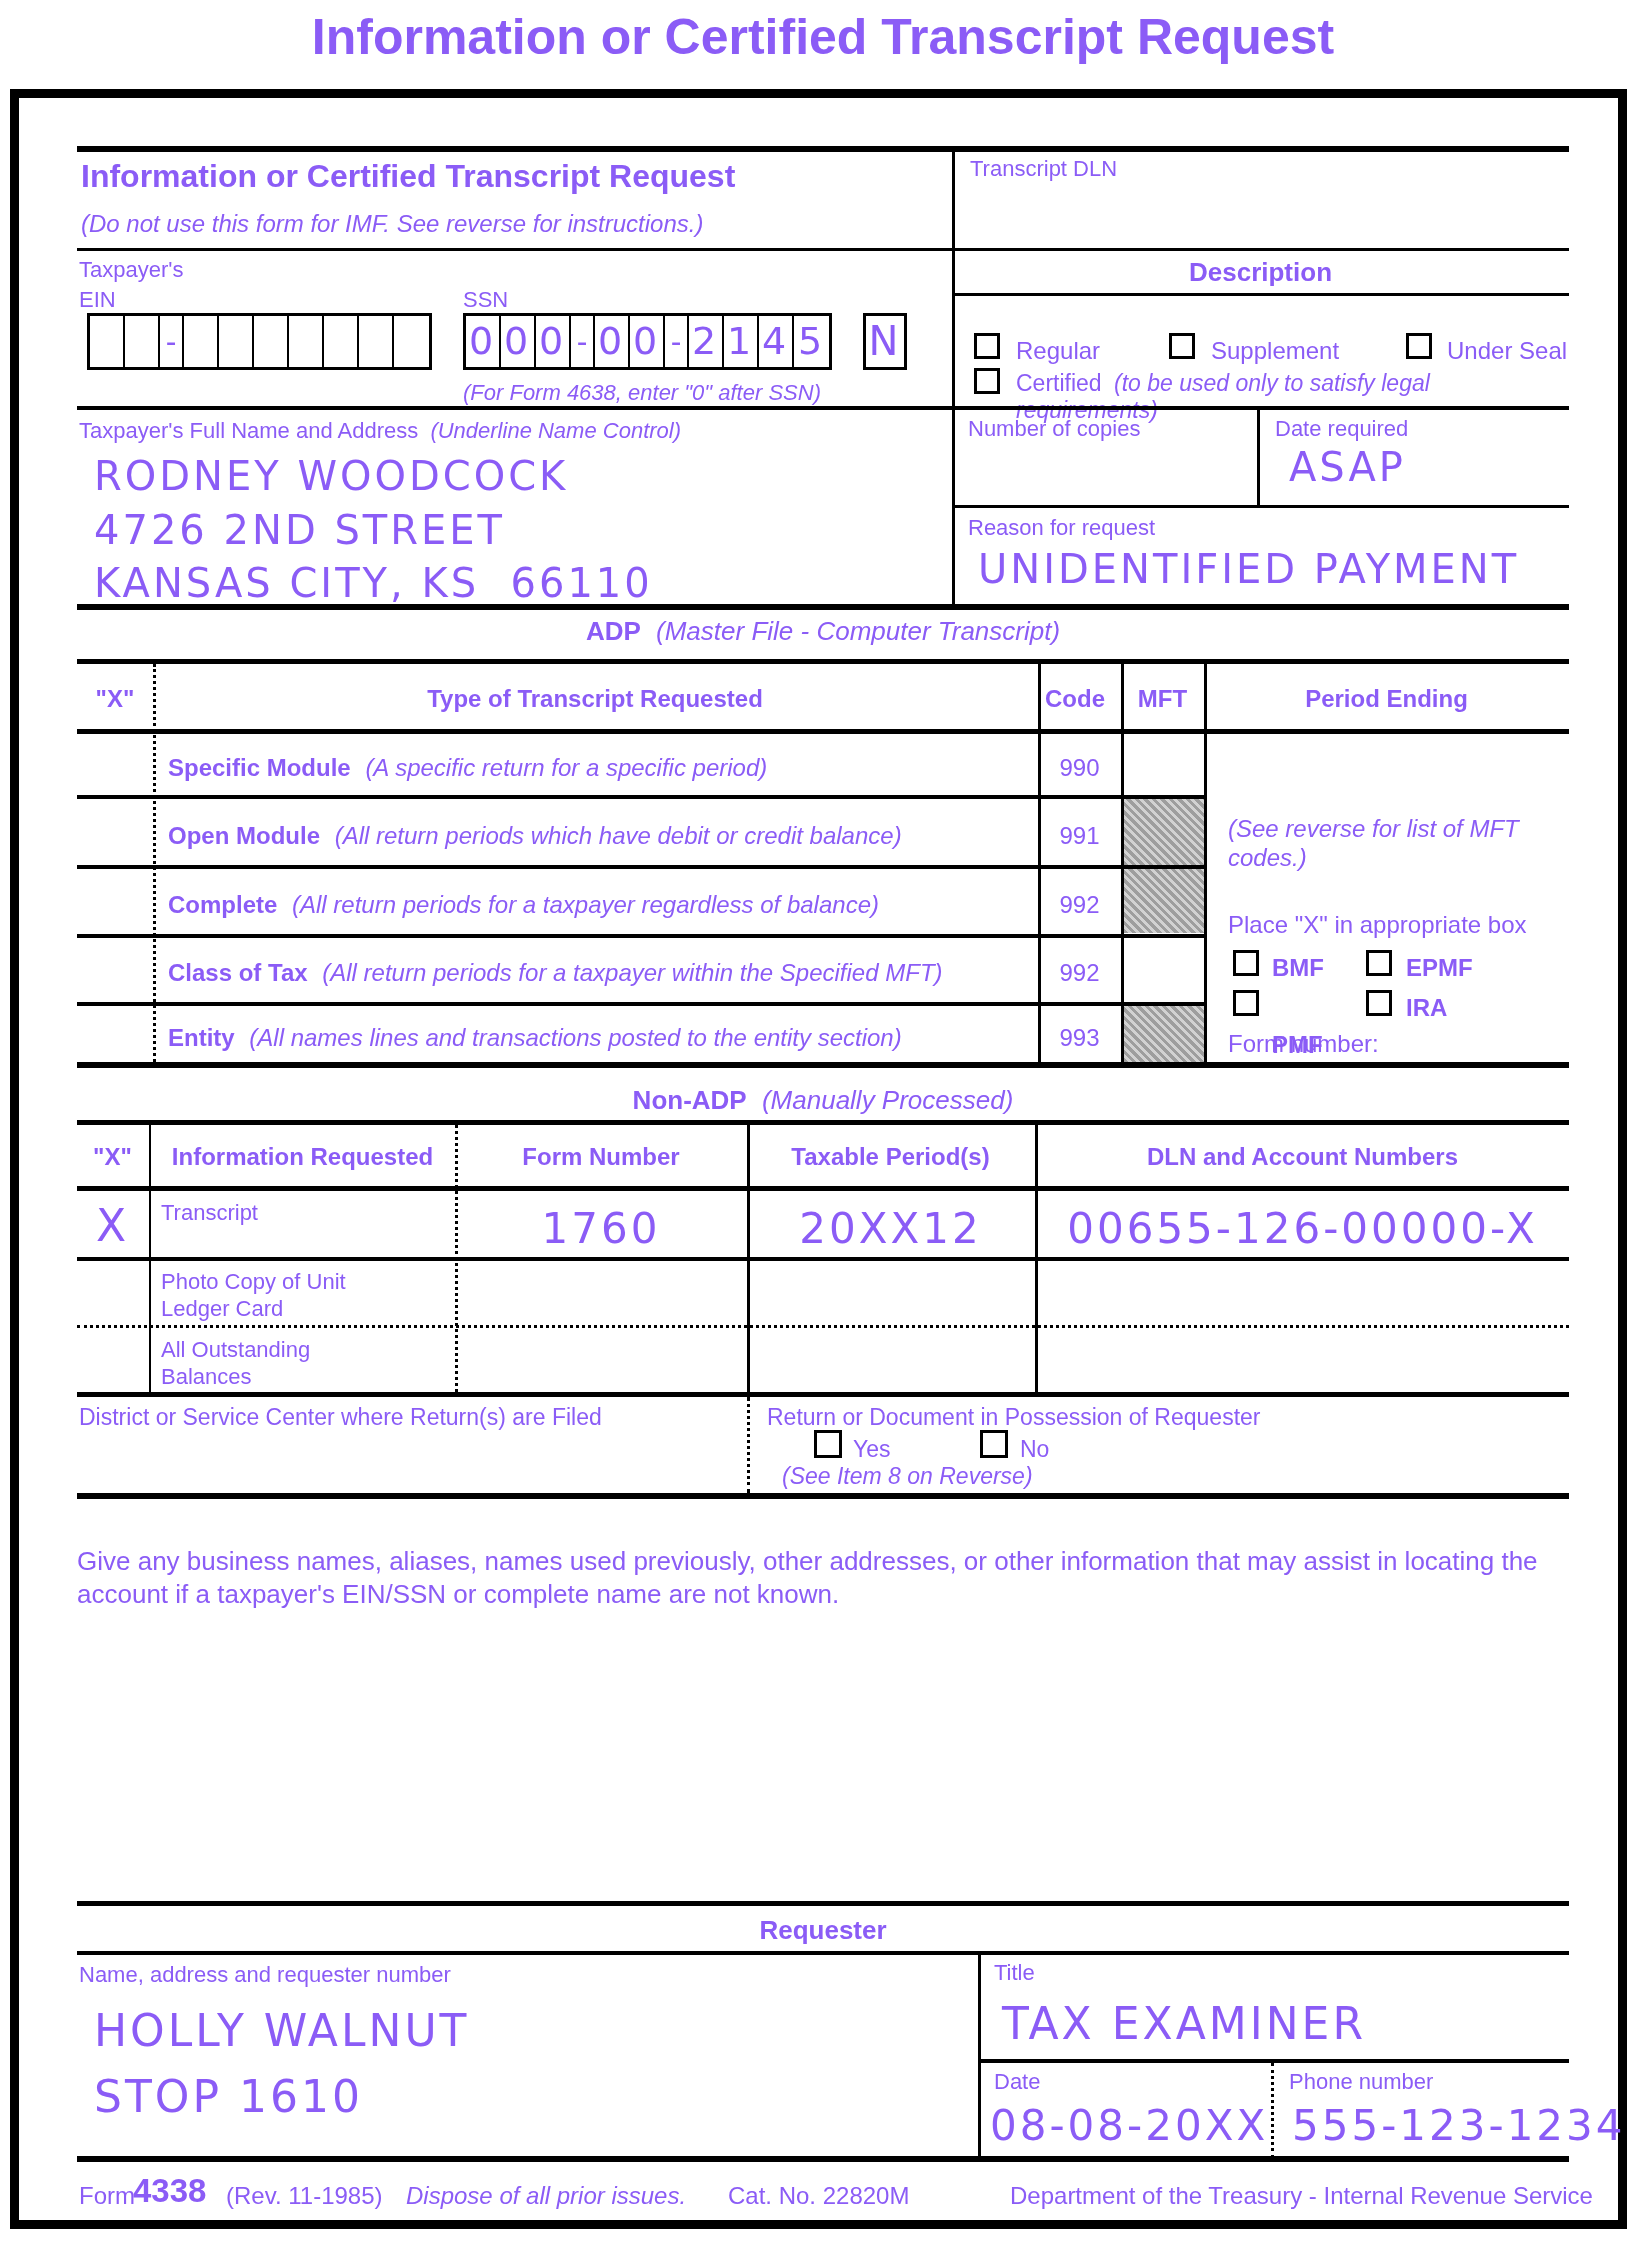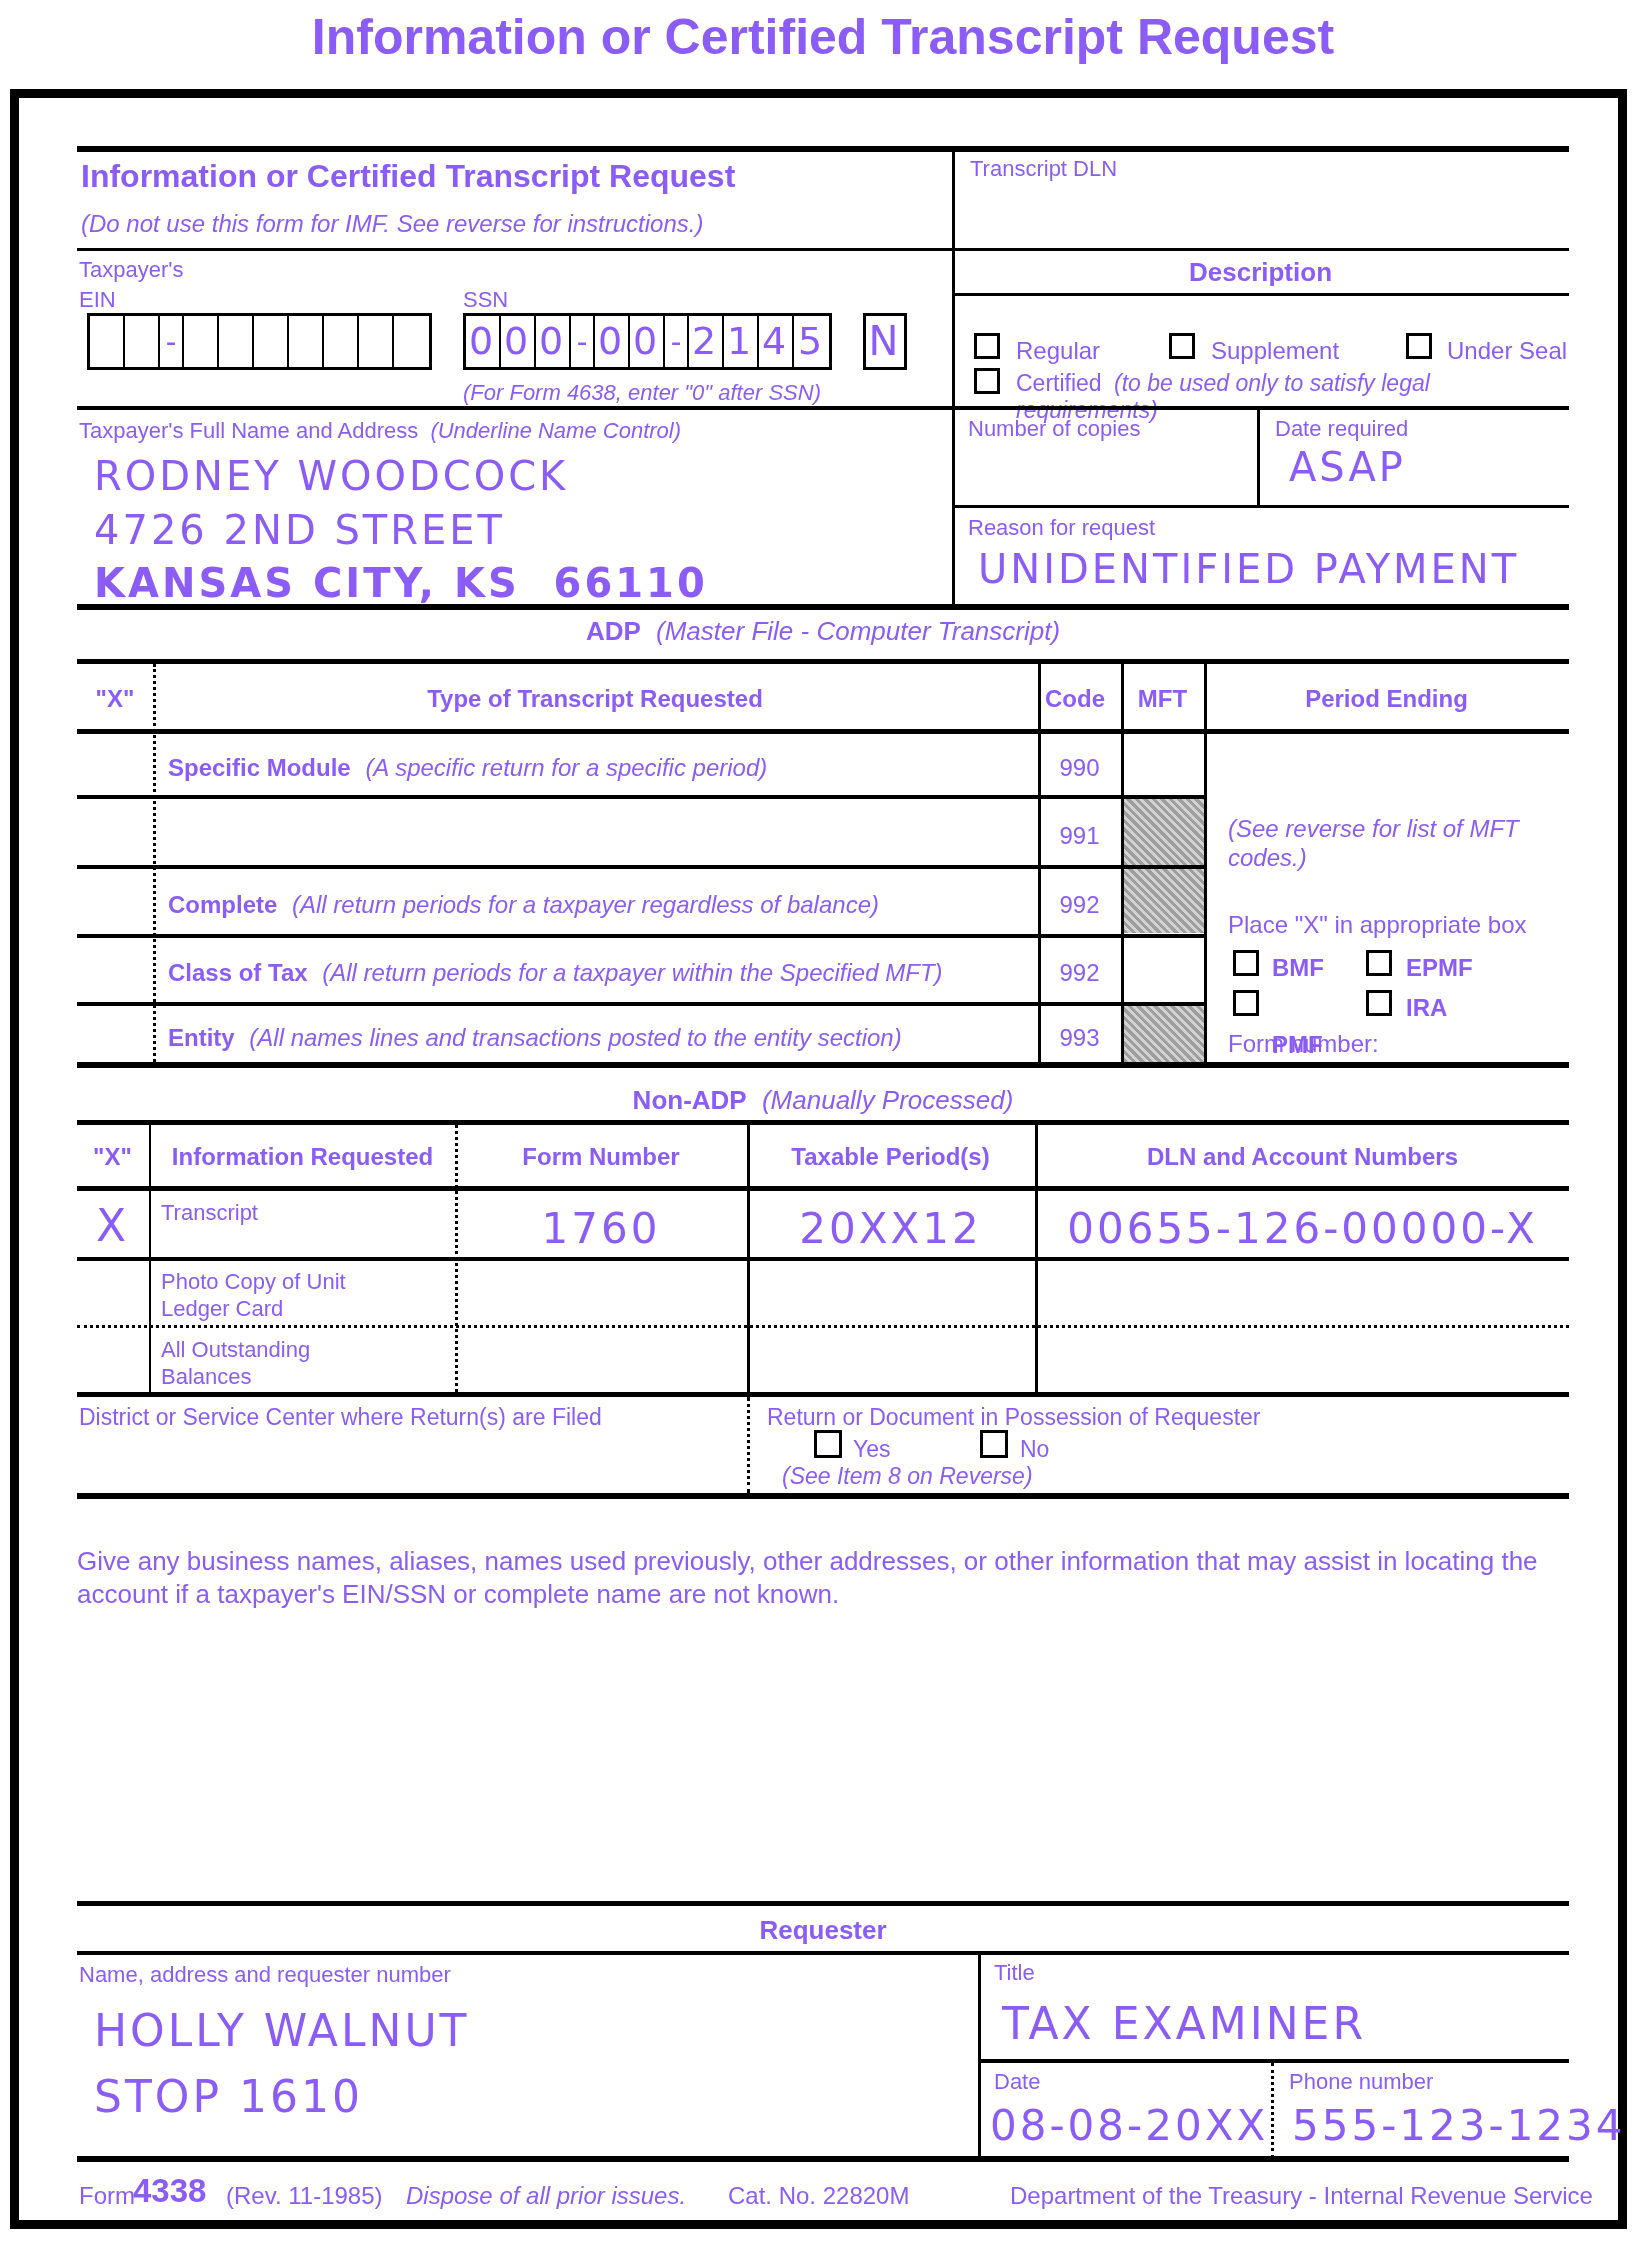--- a/index.html
+++ b/index.html
@@ -97,21 +97,21 @@
   </div>
 
   <div class="hl" style="left:77px;top:406px;width:1492px;height:4px;"></div>
 
   <div class="t lbl" style="left:79px;top:418px;">
     <span>Taxpayer's Full Name and Address</span>
     <span class="it" style="margin-left:6px;">(Underline Name Control)</span>
   </div>
   <div class="t hand" style="left:94px;top:453px;font-size:40px;">RODNEY WOODCOCK</div>
   <div class="t hand" style="left:94px;top:507px;font-size:40px;">4726 2ND STREET</div>
-  <div class="t hand" style="left:94px;top:560px;font-size:40px;font-weight:bold;">KANSAS CITY, KS  66110</div>
+  <div class="t hand" style="left:94px;top:560px;font-size:40px;">KANSAS CITY, KS  66110</div>
 
   <div class="vl" style="left:1257px;top:406px;width:3px;height:101px;"></div>
   <div class="t lbl" style="left:968px;top:416px;">Number of copies</div>
   <div class="t hand" style="left:968px;top:447px;width:277px;height:50px;font-size:38px;"></div>
   <div class="t lbl" style="left:1275px;top:416px;">Date required</div>
   <div class="t hand" style="left:1289px;top:444px;font-size:40px;">ASAP</div>
   <div class="hl" style="left:952px;top:505px;width:617px;height:3px;"></div>
   <div class="t lbl" style="left:968px;top:515px;">Reason for request</div>
   <div class="t hand" style="left:978px;top:546px;font-size:40px;">UNIDENTIFIED PAYMENT</div>
 
@@ -148,20 +148,24 @@
   <div class="hl" style="left:77px;top:1062px;width:1492px;height:6px;"></div>
 
   <div class="t ctr hand" style="left:77px;top:747px;width:76px;height:45px;font-size:36px;"></div>
   <div class="t" style="left:168px;top:754px;font-size:24px;">
     <span class="b">Specific Module</span>
     <span class="it" style="margin-left:8px;">(A specific return for a specific period)</span>
   </div>
   <div class="t ctr" style="left:1038px;top:754px;width:83px;font-size:24px;">990</div>
 
   <div class="t ctr hand" style="left:77px;top:818px;width:76px;height:45px;font-size:36px;"></div>
+  <div class="t" style="left:168px;top:822px;font-size:24px;">
+    <span class="b">Open Module</span>
+    <span class="it" style="margin-left:8px;">(All return periods which have debit or credit balance)</span>
+  </div>
   <div class="t ctr" style="left:1038px;top:822px;width:83px;font-size:24px;">991</div>
 
   <div class="t ctr hand" style="left:77px;top:887px;width:76px;height:45px;font-size:36px;"></div>
   <div class="t" style="left:168px;top:891px;font-size:24px;">
     <span class="b">Complete</span>
     <span class="it" style="margin-left:8px;">(All return periods for a taxpayer regardless of balance)</span>
   </div>
   <div class="t ctr" style="left:1038px;top:891px;width:83px;font-size:24px;">992</div>
 
   <div class="t ctr hand" style="left:77px;top:955px;width:76px;height:45px;font-size:36px;"></div>

